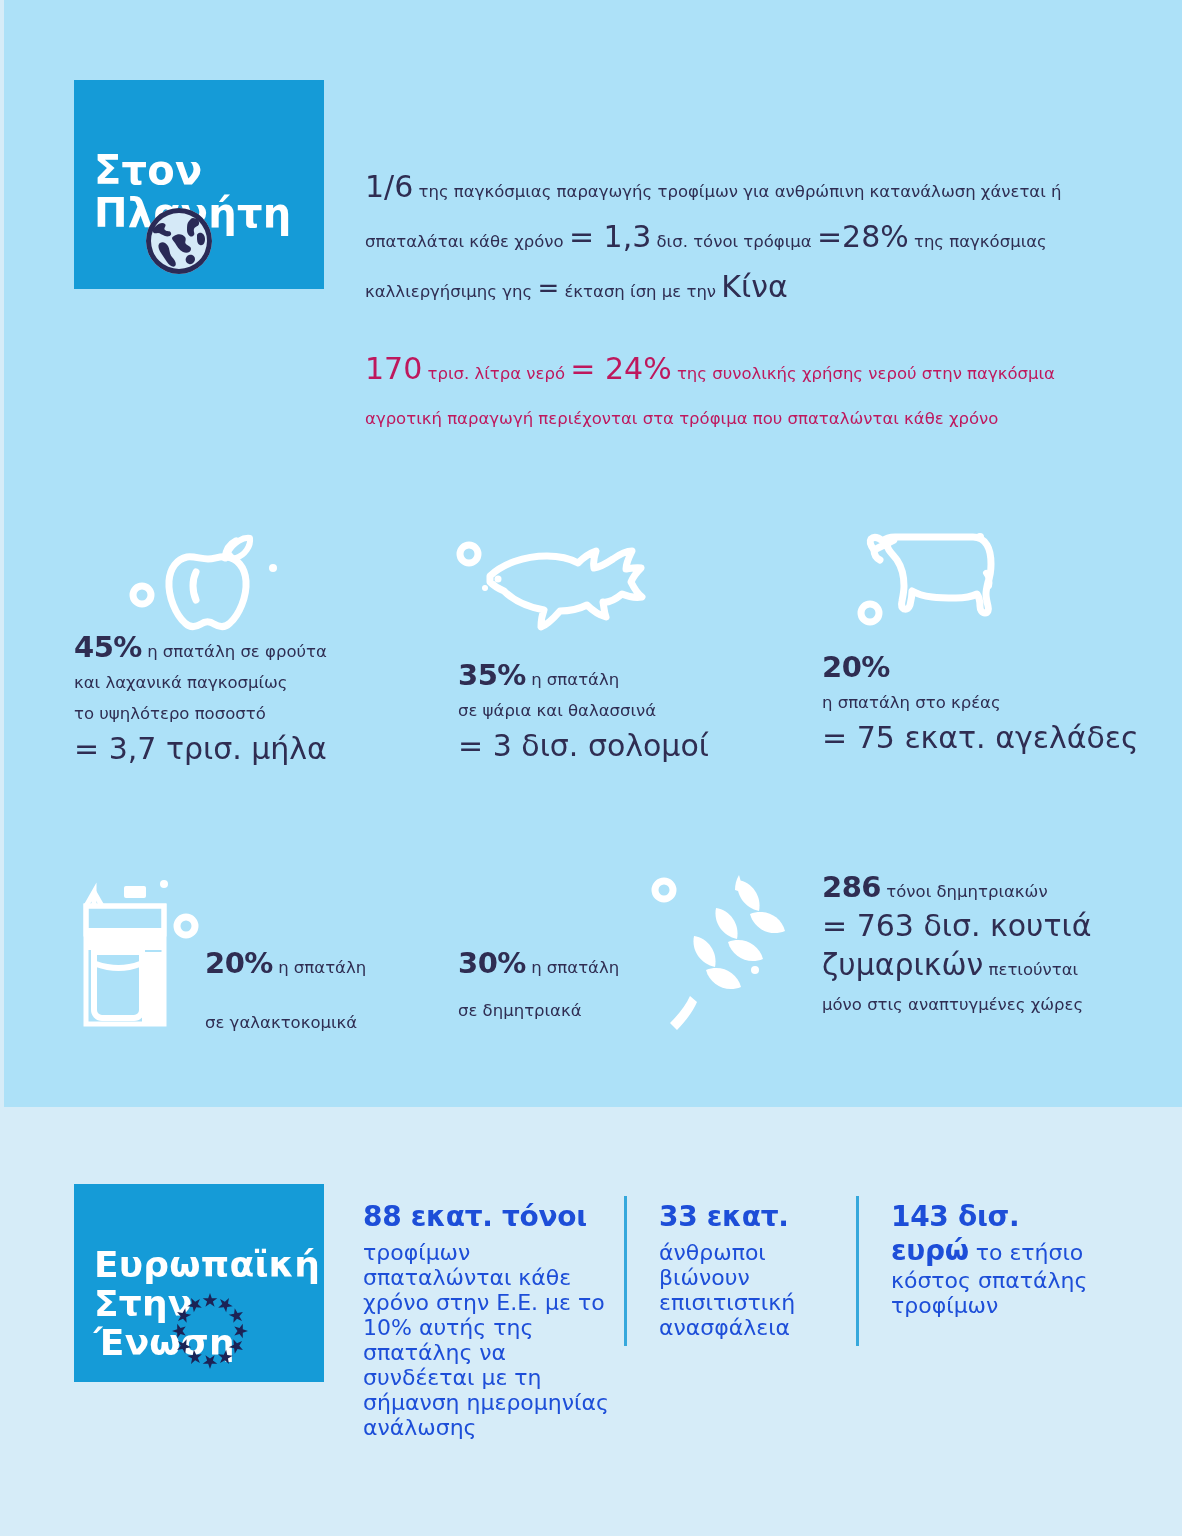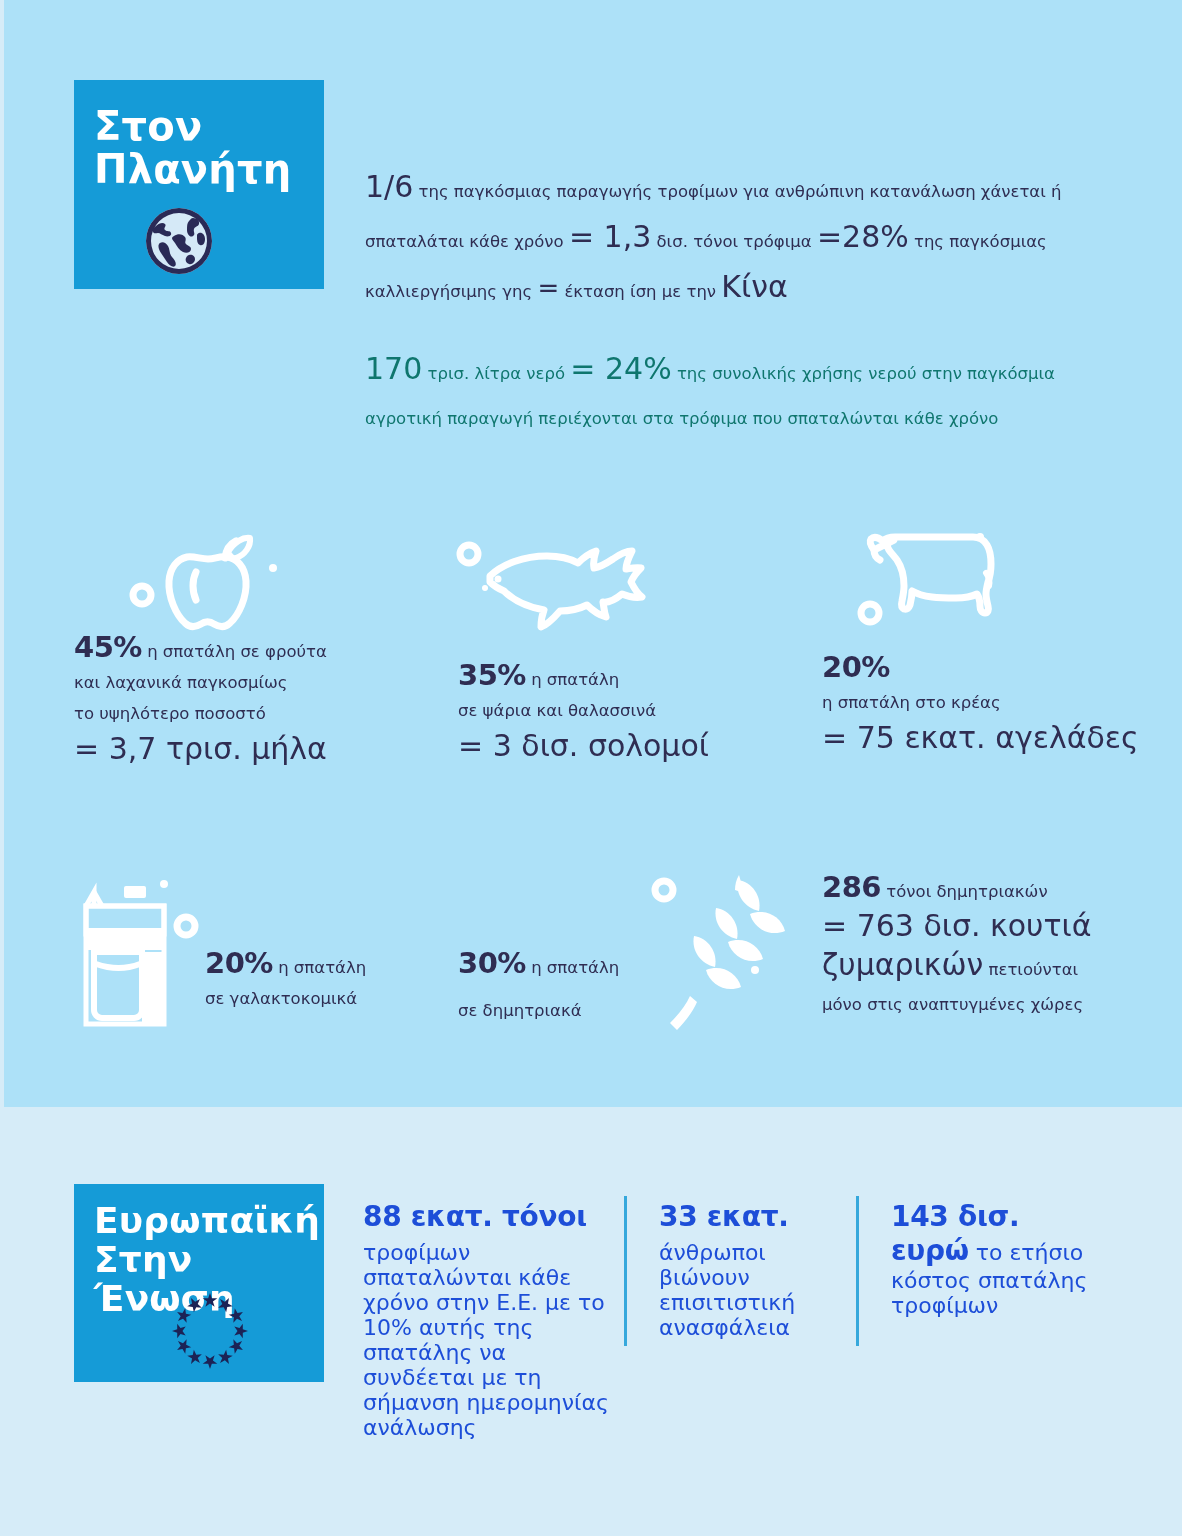--- a/index.html
+++ b/index.html
@@ -27,36 +27,37 @@
   
   .tile {
     position: absolute;
     background: #159bd7;
     color: #ffffff;
   }
   .tile-title {
     font-weight: bold;
     line-height: 1.08;
     letter-spacing: 0.2px;
+    margin-top: 44px;
   }
 
   #tile-planet { left: 74px; top: 80px; width: 250px; height: 209px; }
   #tile-planet .tile-title { font-size: 40px; padding: 25px 0 0 20px; }
   #globe-icon { position: absolute; left: 143px; top: 205px; width: 72px; height: 72px; }
 
   #tile-eu { left: 74px; top: 1184px; width: 250px; height: 198px; }
   #tile-eu .tile-title { font-size: 36px; padding: 18px 0 0 20px; }
   #eu-stars-icon { position:absolute; left:166px; top:1287px; width:88px; height:88px; }
   #para1 {
     position: absolute; left: 365px; top: 164px; width: 700px;
     font-size: 16.5px; line-height: 45px; color: #2f2d52;
   }
   #para2 {
     position: absolute; left: 365px; top: 346px; width: 740px;
-    font-size: 16.5px; line-height: 45px; color: #0f766e;
+    font-size: 16.5px; line-height: 45px; color: #be185d;
   }
   .big   { font-size: 30px; font-weight: 400; }
   .eqbig { font-size: 26px; font-weight: 400; }
 
   
   .stat { position: absolute; color: #2f2d52; }
   .stat .num { font-size: 29px; font-weight: bold; letter-spacing: -0.5px; }
   .stat .lbl { font-size: 16.5px; }
   .stat .line { line-height: 31px; }
   .stat .eq   { font-size: 30px; line-height: 40px; }
@@ -176,21 +177,21 @@
       <path d="M22 74 h48 v58 a8 8 0 0 1 -8 8 h-32 a8 8 0 0 1 -8 -8 z" fill="none" stroke="#ffffff" stroke-width="6"></path>
       <path d="M24 86 q23 8 44 0" fill="none" stroke="#ffffff" stroke-width="6"></path>
       <rect x="70" y="74" width="22" height="72" fill="#ffffff"></rect>
       <circle cx="92" cy="6" r="4" fill="#ffffff"></circle>
       <circle cx="114" cy="48" r="9" fill="none" stroke="#ffffff" stroke-width="7"></circle>
     </svg>
   </div>
 
   <div class="stat" id="stat-dairy" style="left:205px;top:948px;width:230px">
     <div class="line"><span class="num">20%</span><span class="lbl"> η σπατάλη</span></div>
-    <div class="line lbl" style="margin-top:0">σε γαλακτοκομικά</div>
+    <div class="line lbl" style="margin-top:24px">σε γαλακτοκομικά</div>
   </div>
 
   <div style="position:absolute;left:620px;top:870px;width:180px;height:160px">
     <svg width="180" height="160" viewBox="0 0 180 160">
       <g fill="#ffffff">
         <path d="M118 10c14 2 24 16 21 31-14-3-24-16-21-31Z"></path>
         <path d="M130 44c15-6 31 2 35 17-15 6-31-2-35-17Z"></path>
         <path d="M96 38c14 2 24 16 21 31-14-3-24-16-21-31Z"></path>
         <path d="M108 72c15-6 31 2 35 17-15 6-31-2-35-17Z"></path>
         <path d="M74 66c14 2 24 16 21 31-14-3-24-16-21-31Z"></path>

